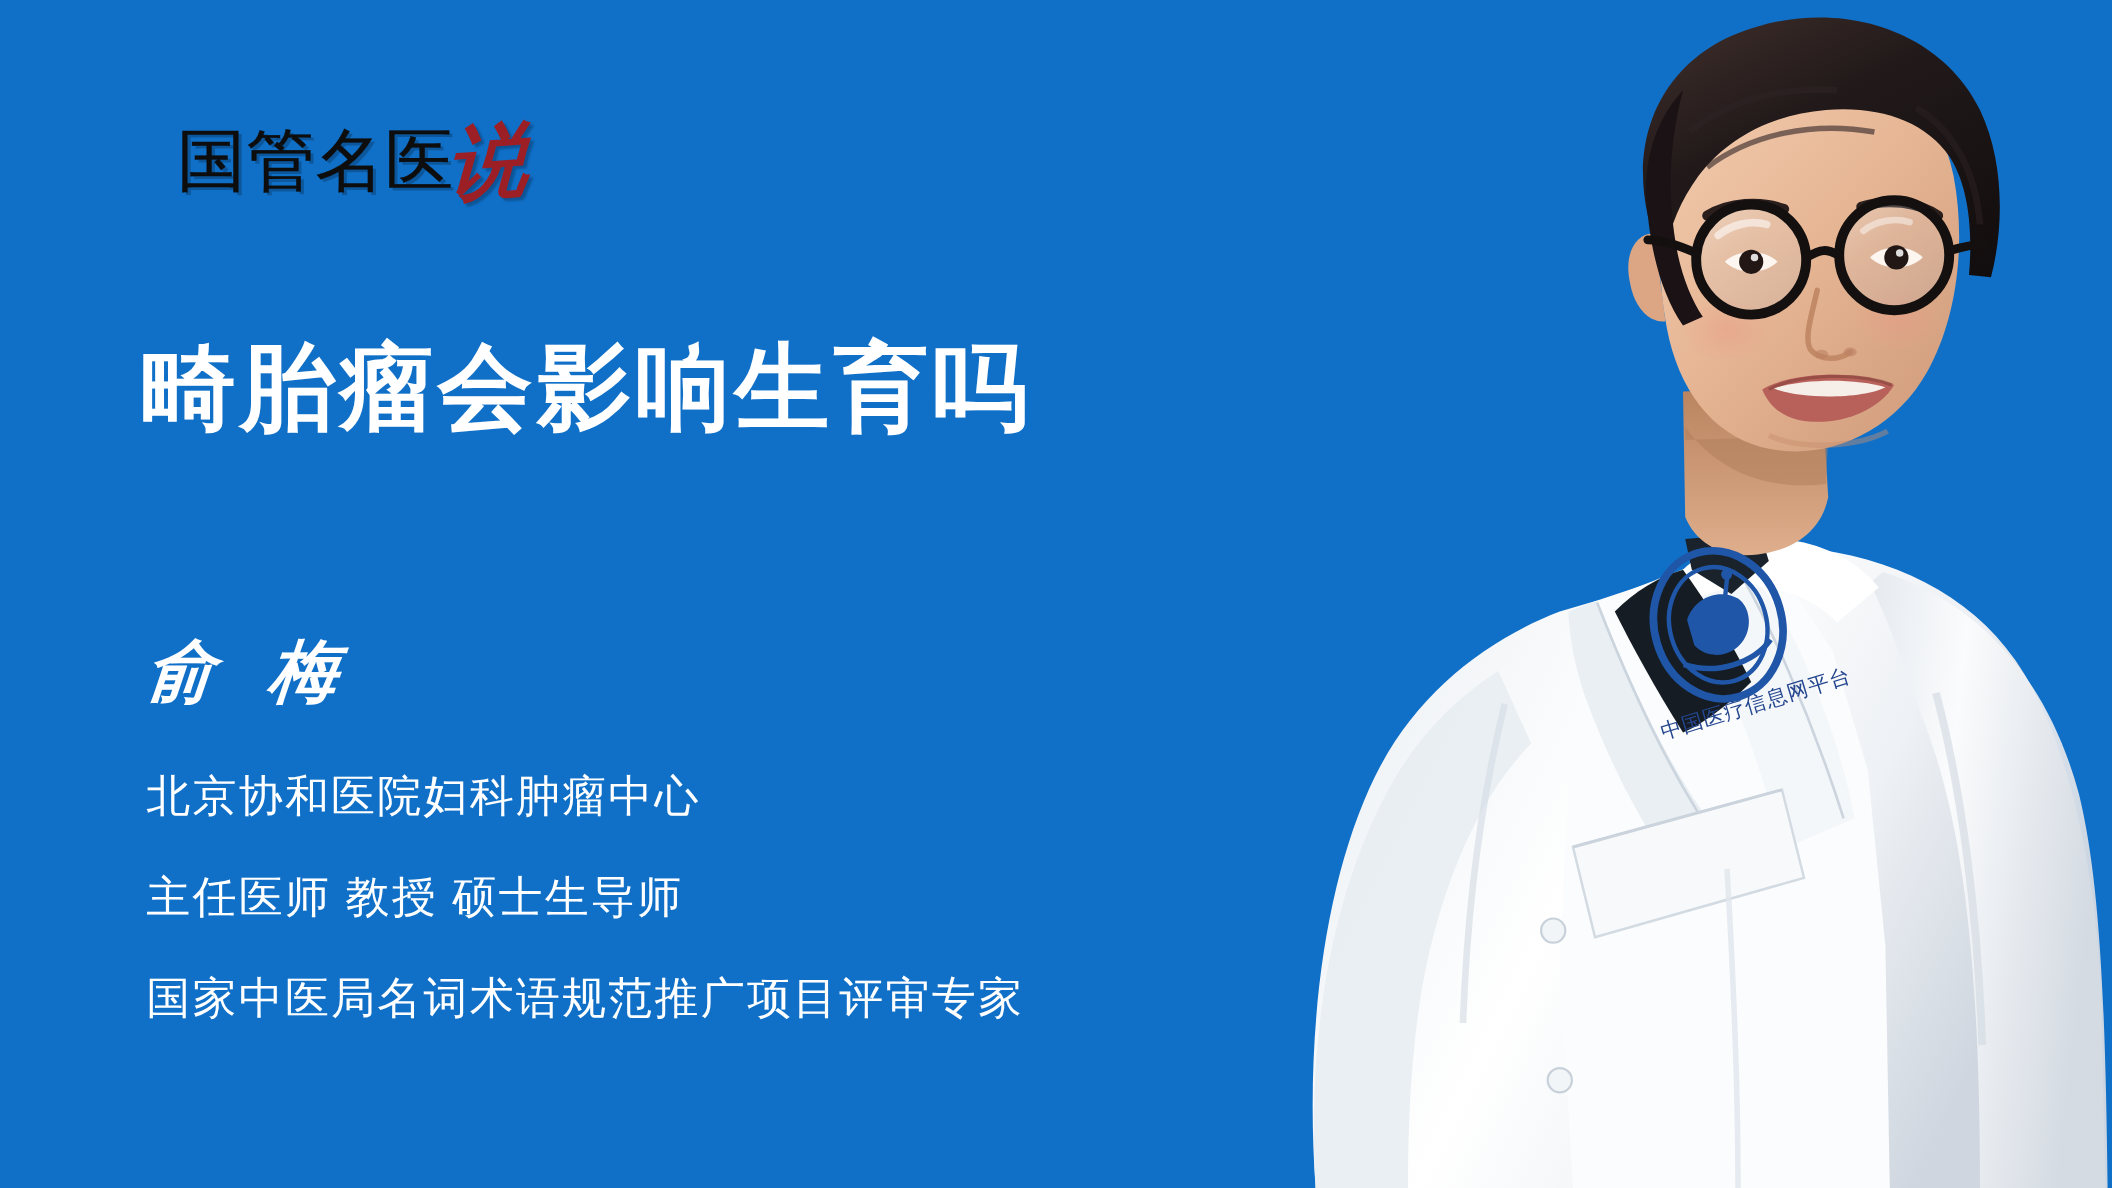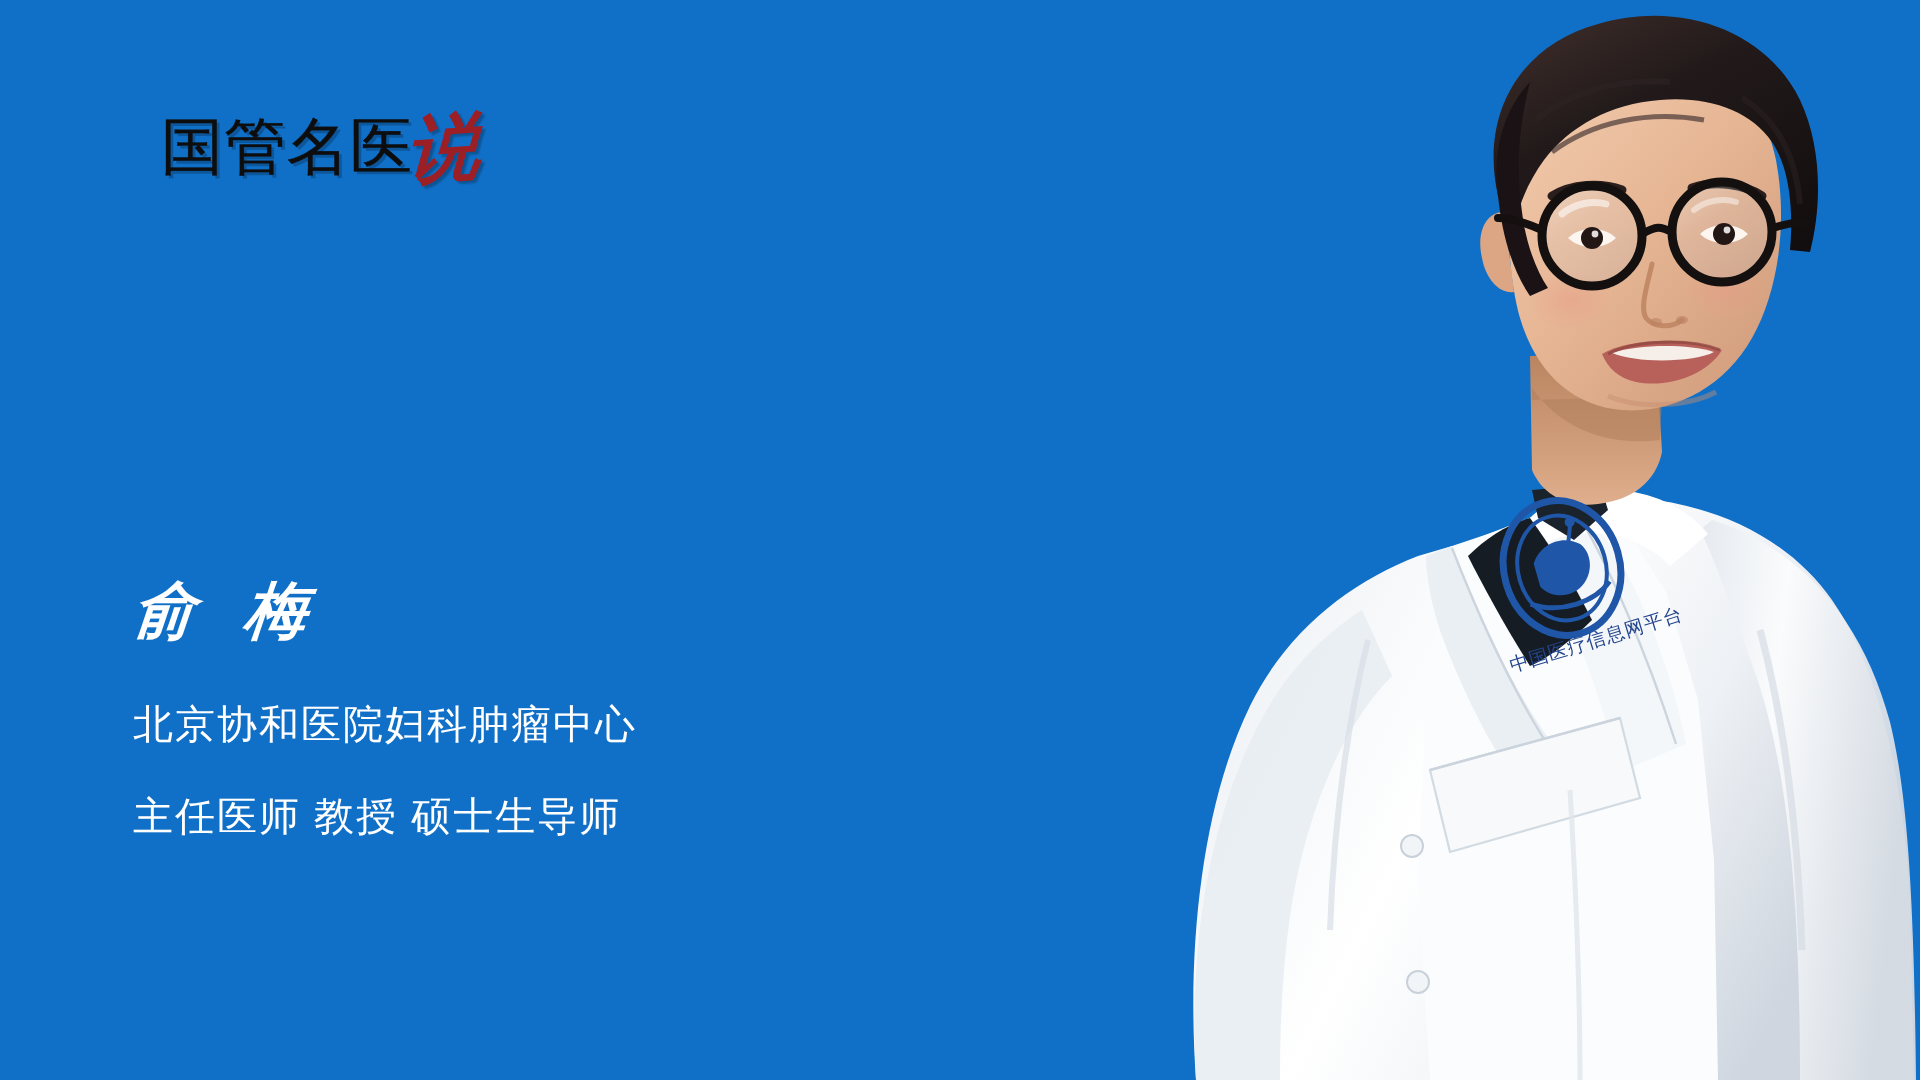--- a/index.html
+++ b/index.html
@@ -332,23 +332,25 @@
         <text x="0" y="0" font-family="'DejaVu Sans','Liberation Sans',sans-serif" font-size="19" fill="#24468f" letter-spacing="1">中国医疗信息网平台</text>
       </g>
     </svg>
   </div>
 
   <div id="brand-logo">
     <span class="logo-main">国管名医</span>
     <span class="logo-accent">说</span>
   </div>
 
+  <h1 id="episode-title">畸胎瘤会影响生育吗</h1>
 
   <div id="doctor-block">
     <div id="doctor-name">俞 梅</div>
 
     <div id="credentials">
       <div class="credential-line">北京协和医院妇科肿瘤中心</div>
       <div class="credential-line">主任医师  教授  硕士生导师</div>
+      <div class="credential-line">国家中医局名词术语规范推广项目评审专家</div>
     </div>
   </div>
 
 </div>
 
 </body></html>

